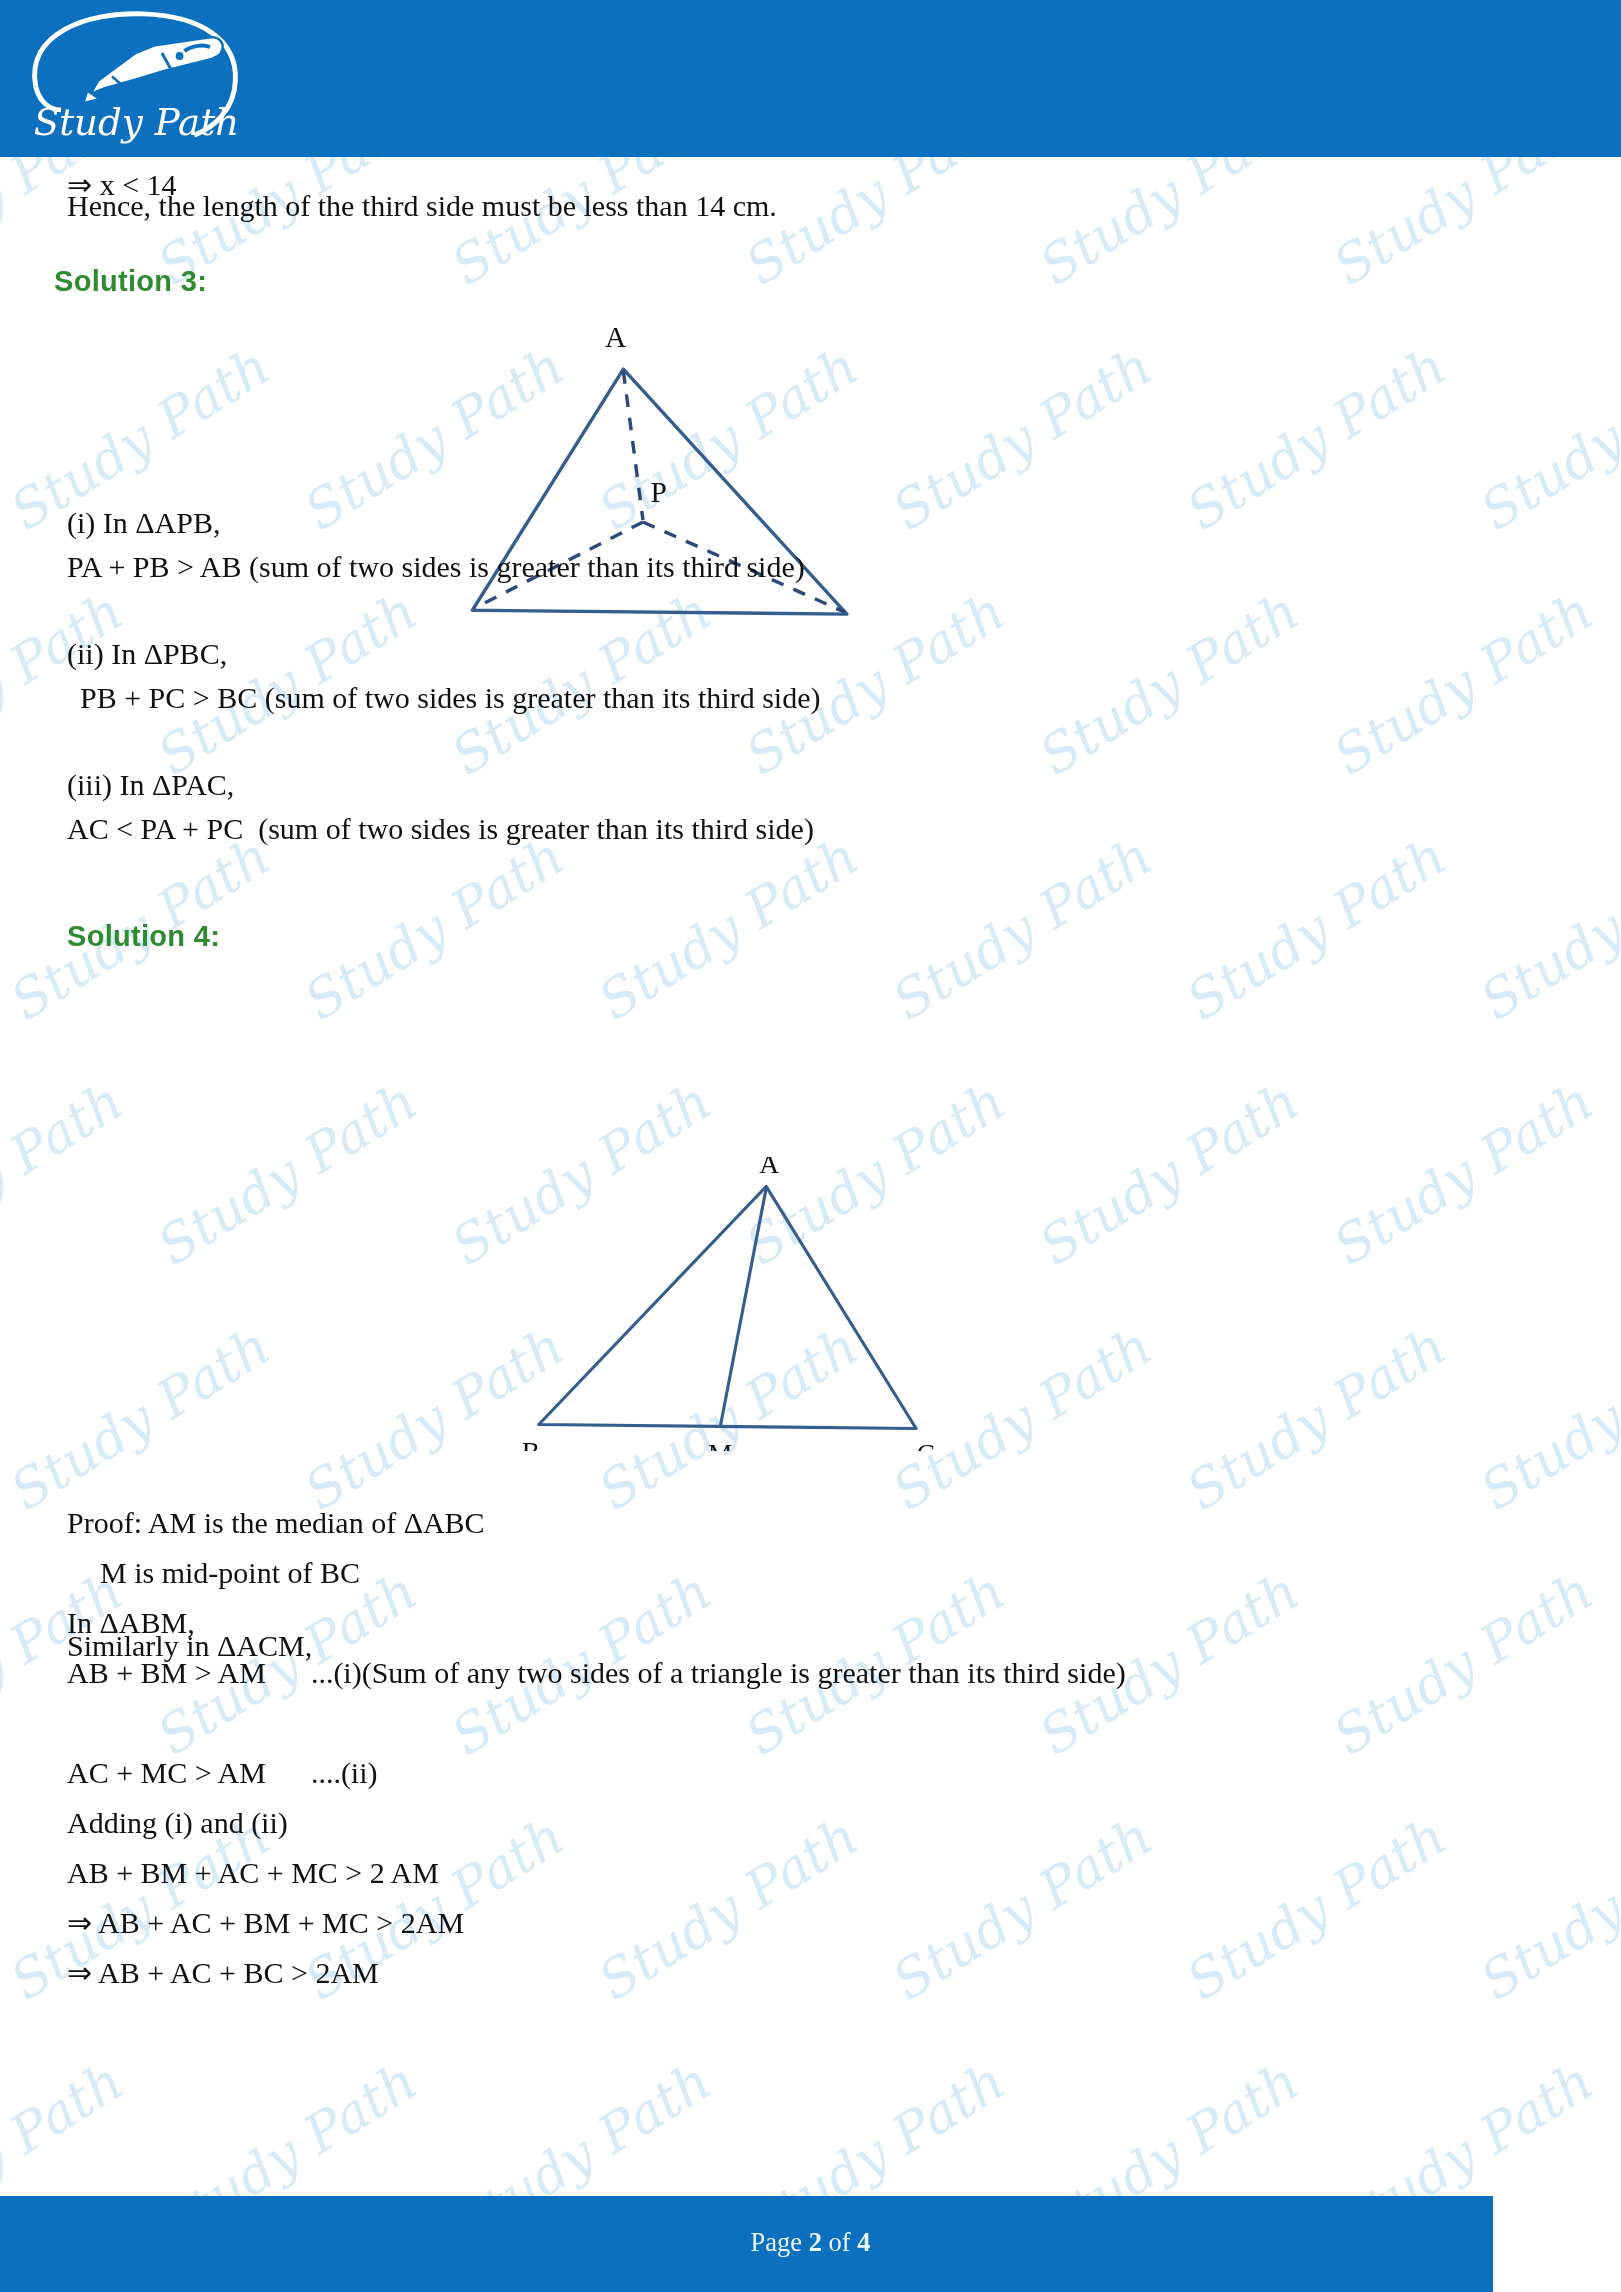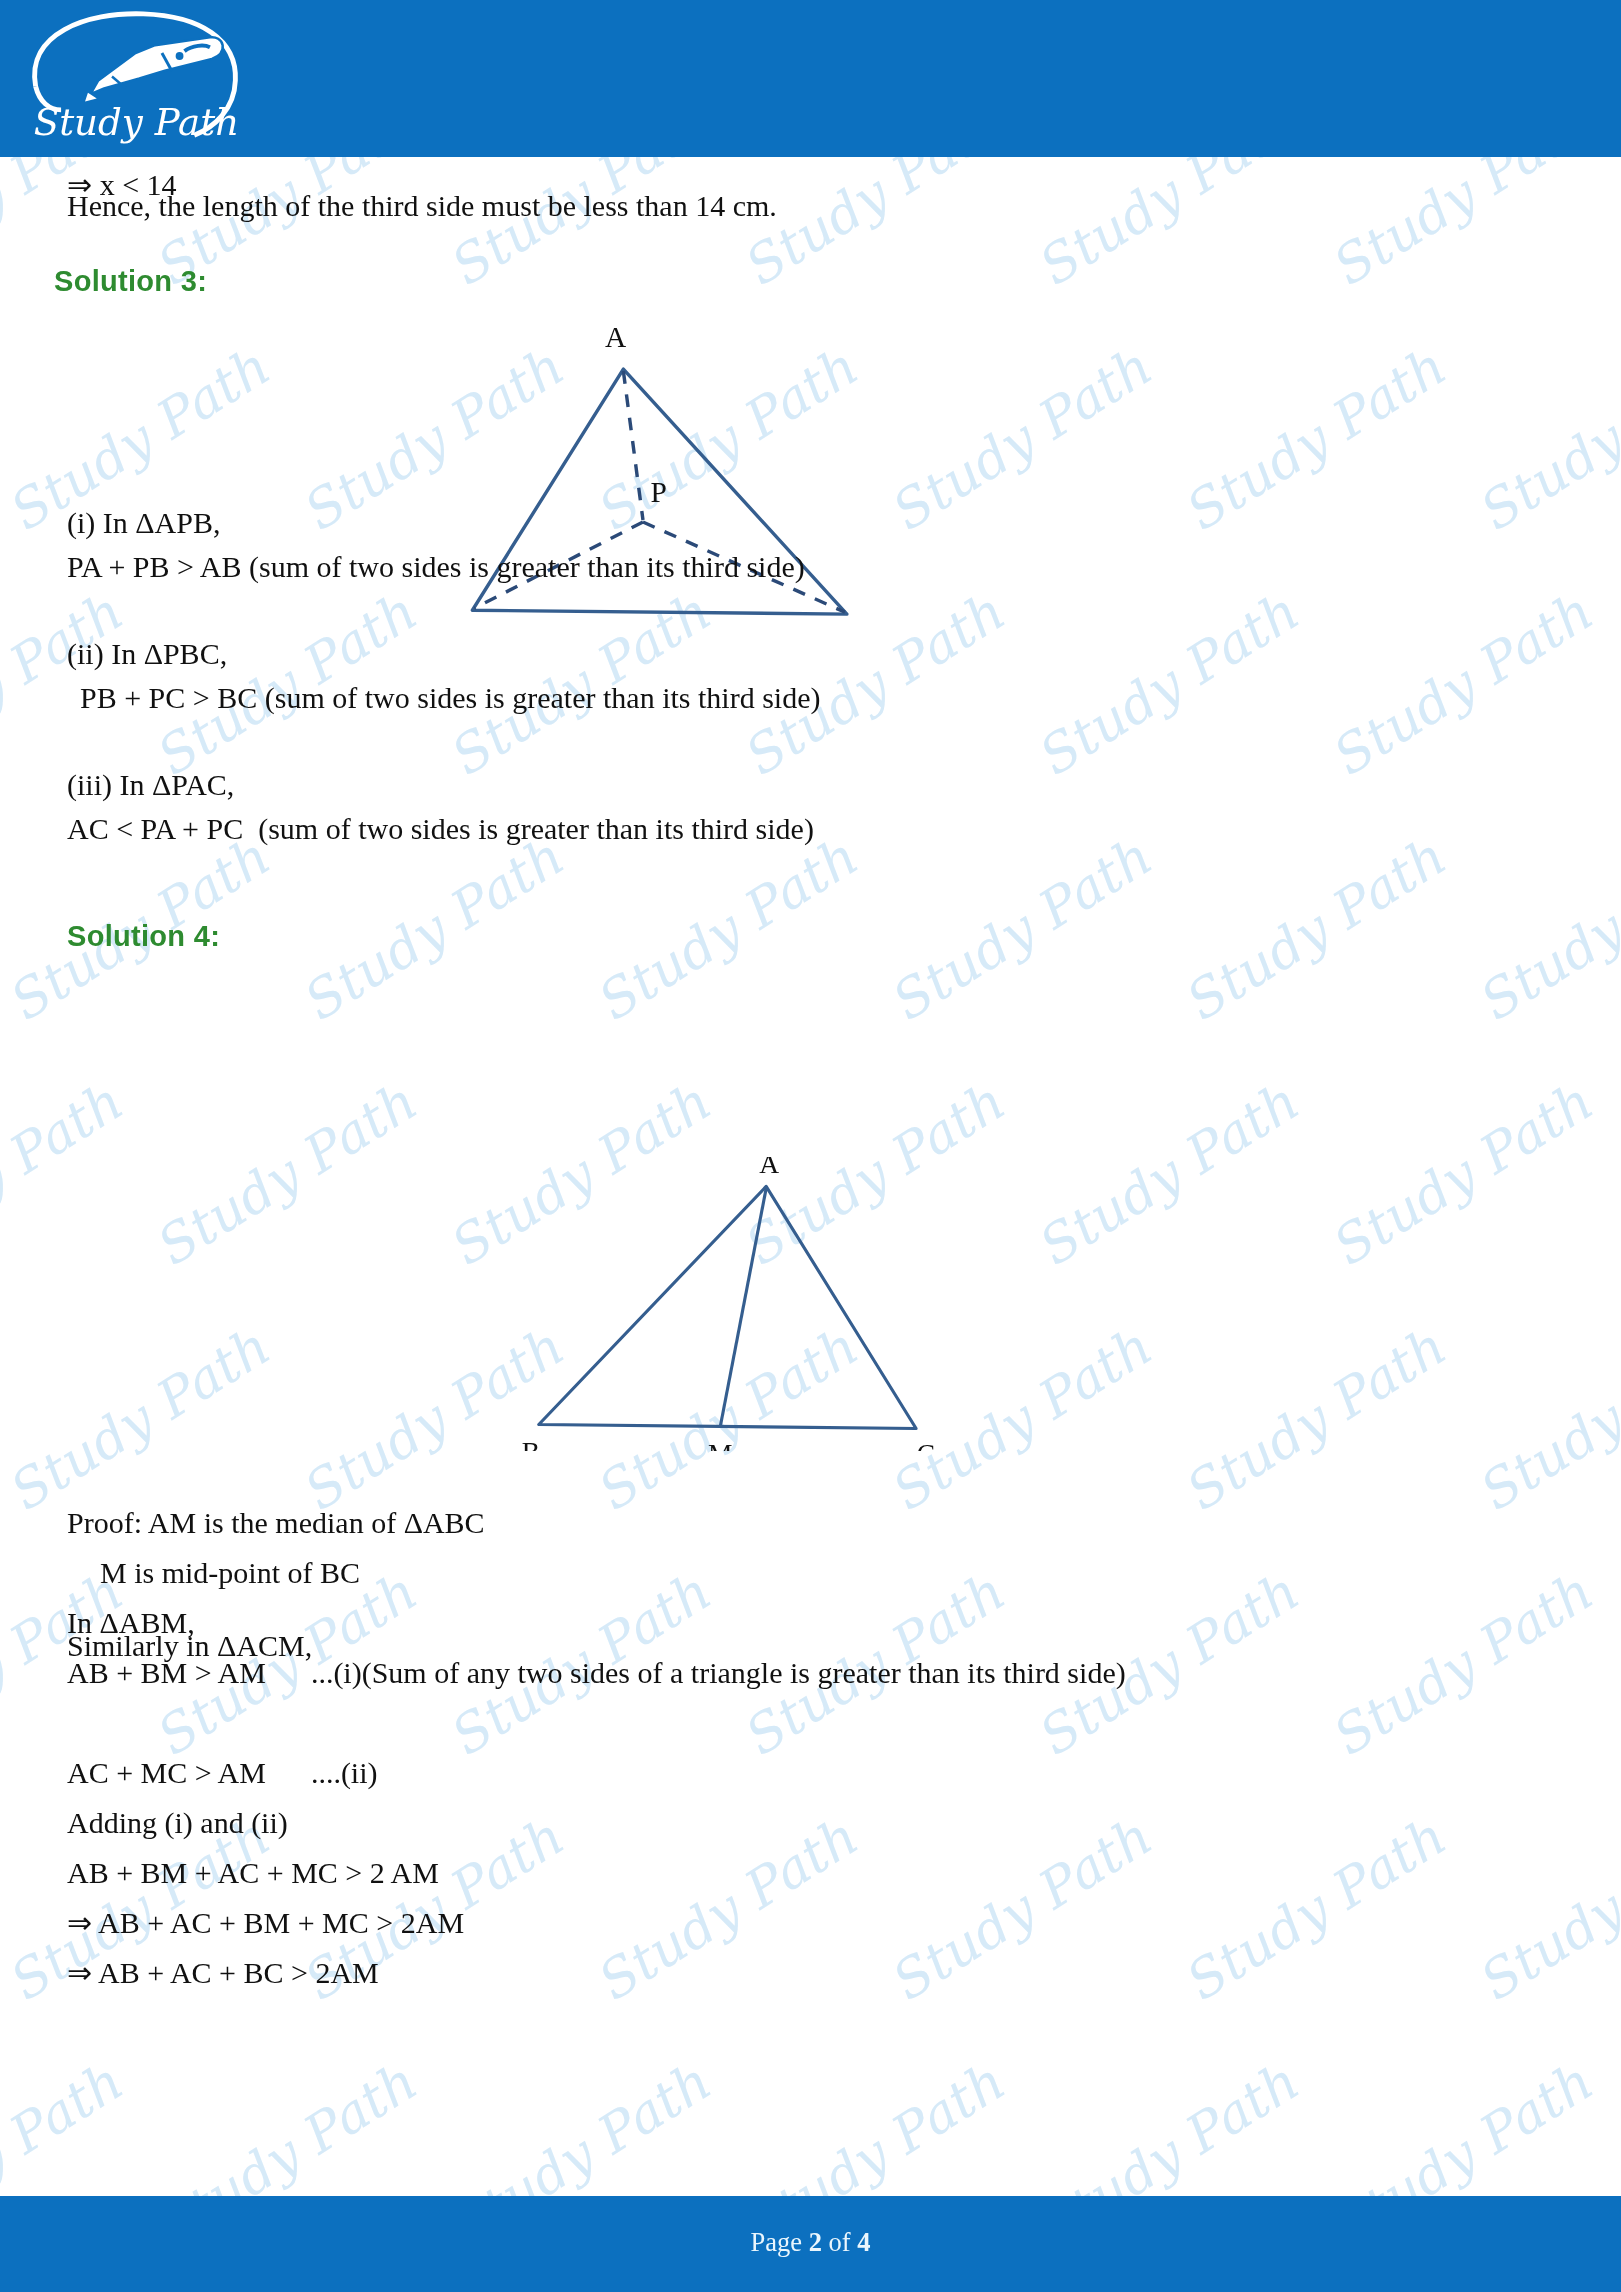--- a/index.html
+++ b/index.html
@@ -40,21 +40,21 @@
     font-family: "Liberation Serif", serif;
     line-height: 1.18;
   }
   .header-titles div { font-size: 30px; letter-spacing: 0.2px; }
   .header-line1 { padding-top: 2px; }
 
   
   .footer {
     position: absolute;
     left: 0; bottom: 0;
-    width: 1621px;
+    width: 1493px;
     height: 97px;
     background: #0c70bf;
     z-index: 5;
   }
   .footer-text {
     position: absolute;
     left: 0; top: 31px;
     width: 1621px;
     text-align: center;
     color: #eaf6fd;

